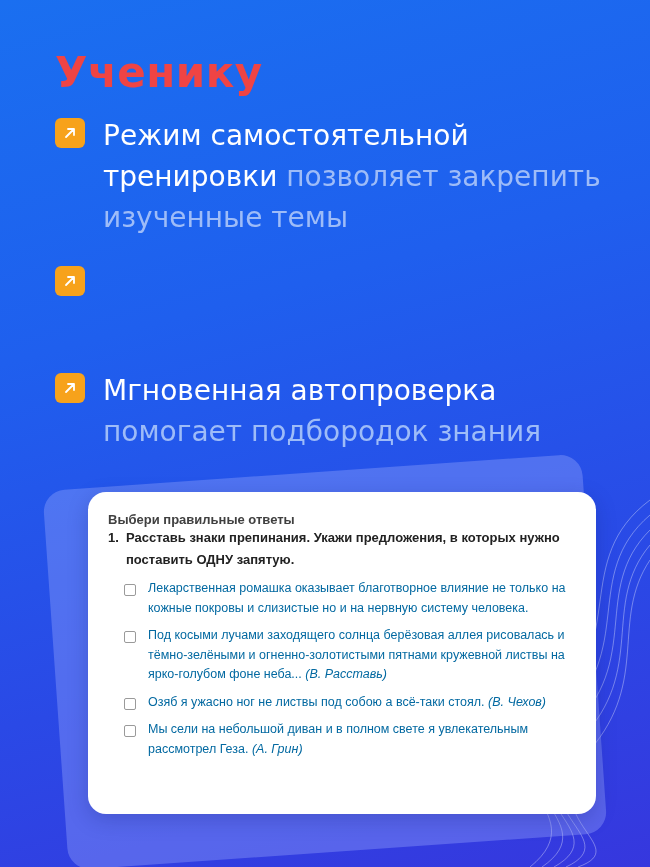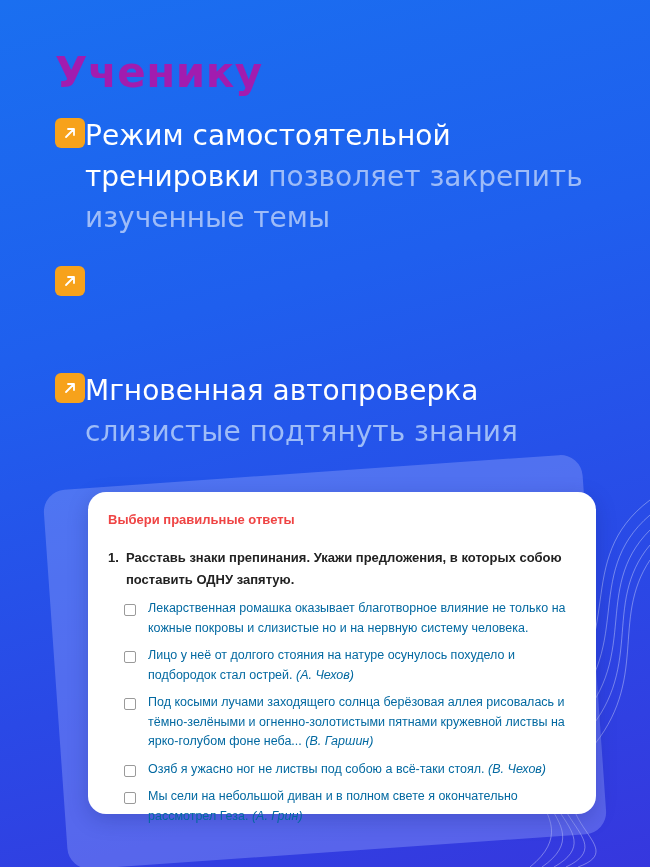--- a/index.html
+++ b/index.html
@@ -5,52 +5,53 @@
   * { margin:0; padding:0; box-sizing:border-box; }
   html, body { width:650px; height:867px; overflow:hidden; }
   body {
     position:relative;
     font-family:"Liberation Sans", sans-serif;
     background: linear-gradient(165deg, #1a6ff0 0%, #1f5fee 35%, #2a49e6 70%, #3637de 100%);
   }
   .page-title {
     position:absolute; left:55px; top:48px;
     font-family:"DejaVu Sans", sans-serif;
-    font-weight:bold; font-size:42px; color:#a21caf; letter-spacing:0.5px;
+    font-weight:bold; font-size:42px; color:#ef4444; letter-spacing:0.5px;
   }
   .feature {
     position:absolute; left:55px; display:flex; align-items:flex-start;
   }
   .badge {
     width:30px; height:30px; border-radius:6px; background:#f7a21b;
     display:flex; align-items:center; justify-content:center; margin-top:3px;
     flex-shrink:0;
   }
   .badge svg { width:14px; height:14px; }
   .feature-text {
+    margin-left:18px;
     font-family:"DejaVu Sans", sans-serif;
     font-size:28px; line-height:41px; color:#ffffff; width:520px;
   }
   .feature-text .muted { color:#9ebcf8; }
   .f1 { top:115px; }
   .f2 { top:263px; }
   .f3 { top:370px; }
 
   .wave-deco { position:absolute; right:0; top:480px; width:140px; height:387px; }
   .back-card {
     position:absolute; left:55px; top:472px; width:540px; height:380px;
     border-radius:22px; background:rgba(160,175,255,0.35); transform:rotate(-4deg);
   }
   .card {
     position:absolute; left:88px; top:492px; width:508px; height:322px;
     background:#ffffff; border-radius:18px; padding:20px 20px 0 20px;
     box-shadow:0 6px 20px rgba(20,30,120,0.25);
   }
   .card-title {
-    font-size:13px; font-weight:bold; color:#ef4444; margin-bottom:20px;
+    font-size:13px; font-weight:bold; color:#404040; 
   }
   .q-head { display:flex; font-size:13px; font-weight:bold; color:#222; line-height:22px; }
   .q-num { width:18px; flex-shrink:0; }
   .options { margin-left:16px; margin-top:8px; }
   .opt { display:flex; align-items:flex-start; margin-bottom:8px; }
   .cb {
     width:12px; height:12px; border:1.3px solid #9a9a9a; border-radius:2px;
     margin-top:5px; flex-shrink:0;
   }
   .opt-text { margin-left:12px; font-size:12.5px; line-height:19.5px; color:#0369a1; }
@@ -84,57 +85,53 @@
 </div>
 
 <div class="feature f3">
   <div class="badge">
     <svg viewBox="0 0 14 14">
         <path d="M3 11 L11 3 M5 3 H11 V9" stroke="#fff" stroke-width="1.8" fill="none" stroke-linecap="round" stroke-linejoin="round"></path>
       </svg>
   </div>
   <div class="feature-text">
     <div>Мгновенная автопроверка</div>
-    <div class="muted">слизистые подтянуть знания</div>
+    <div class="muted">помогает подбородок знания</div>
   </div>
 </div>
 
 <svg class="wave-deco" viewBox="0 0 140 387">
   <g fill="none" stroke="rgba(255,255,255,0.35)" stroke-width="1">
     <path d="M140 20 C60 80, 120 160, 40 230 S 90 330, 20 387"></path>
     <path d="M140 35 C70 95, 128 170, 50 240 S 100 340, 32 387"></path>
     <path d="M140 50 C80 110, 134 180, 60 250 S 110 350, 44 387"></path>
     <path d="M140 65 C90 125, 138 190, 70 260 S 118 358, 56 387"></path>
     <path d="M140 80 C100 140, 140 200, 80 270 S 126 366, 68 387"></path>
   </g>
 </svg>
 
 <div class="back-card"></div>
 
 <div class="card">
   <div class="card-title">Выбери правильные ответы</div>
   <div class="q-head">
     <span class="q-num">1.</span>
-    <span>Расставь знаки препинания. Укажи предложения, в которых собою поставить ОДНУ запятую.</span>
+    <span>Расставь знаки препинания. Укажи предложения, в которых нужно поставить ОДНУ запятую.</span>
   </div>
   <div class="options">
     <div class="opt">
       <div class="cb"></div>
       <div class="opt-text"><span>Лекарственная ромашка оказывает благотворное влияние не только на кожные покровы и слизистые но и на нервную систему человека.</span></div>
     </div>
     <div class="opt">
       <div class="cb"></div>
-      <div class="opt-text"><span>Лицо у неё от долгого стояния на натуре осунулось похудело и подбородок стал острей.</span> <em>(А. Чехов)</em></div>
-    </div>
-    <div class="opt">
-      <div class="cb"></div>
-      <div class="opt-text"><span>Под косыми лучами заходящего солнца берёзовая аллея рисовалась и тёмно-зелёными и огненно-золотистыми пятнами кружевной листвы на ярко-голубом фоне неба...</span> <em>(В. Гаршин)</em></div>
+      <div class="opt-text"><span>Под косыми лучами заходящего солнца берёзовая аллея рисовалась и тёмно-зелёными и огненно-золотистыми пятнами кружевной листвы на ярко-голубом фоне неба...</span> <em>(В. Расставь)</em></div>
     </div>
     <div class="opt">
       <div class="cb"></div>
       <div class="opt-text"><span>Озяб я ужасно ног не листвы под собою а всё-таки стоял.</span> <em>(В. Чехов)</em></div>
     </div>
     <div class="opt">
       <div class="cb"></div>
-      <div class="opt-text"><span>Мы сели на небольшой диван и в полном свете я окончательно рассмотрел Геза.</span> <em>(А. Грин)</em></div>
+      <div class="opt-text"><span>Мы сели на небольшой диван и в полном свете я увлекательным рассмотрел Геза.</span> <em>(А. Грин)</em></div>
     </div>
   </div>
 </div>
 
 </body></html>

